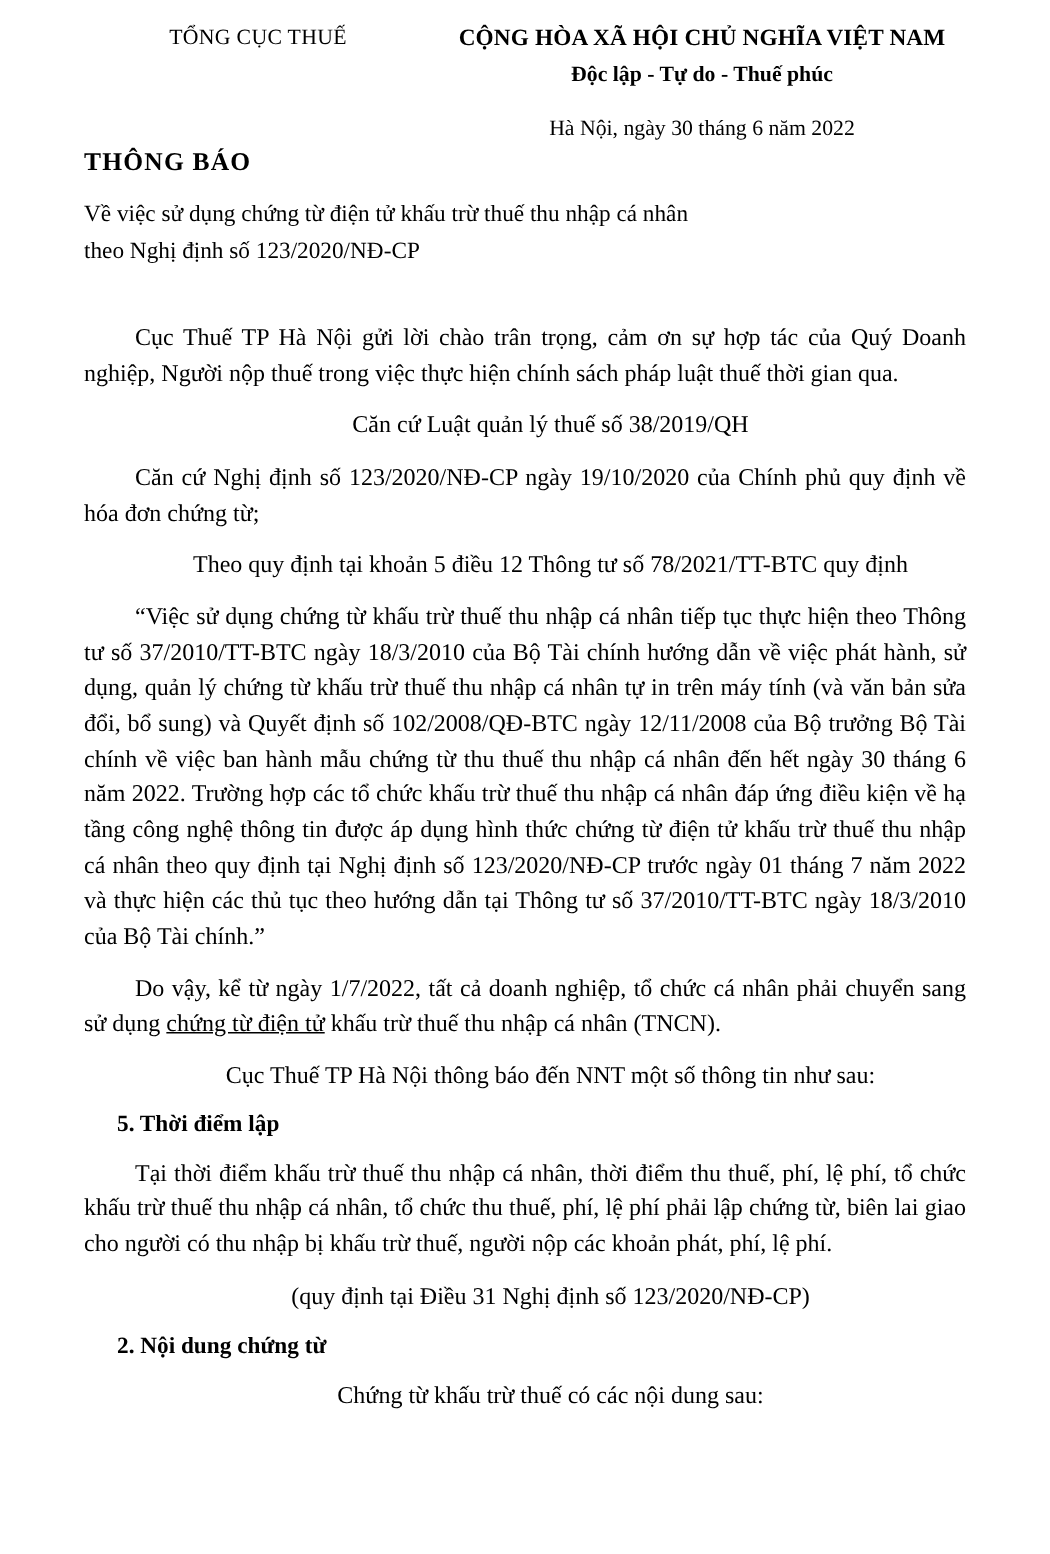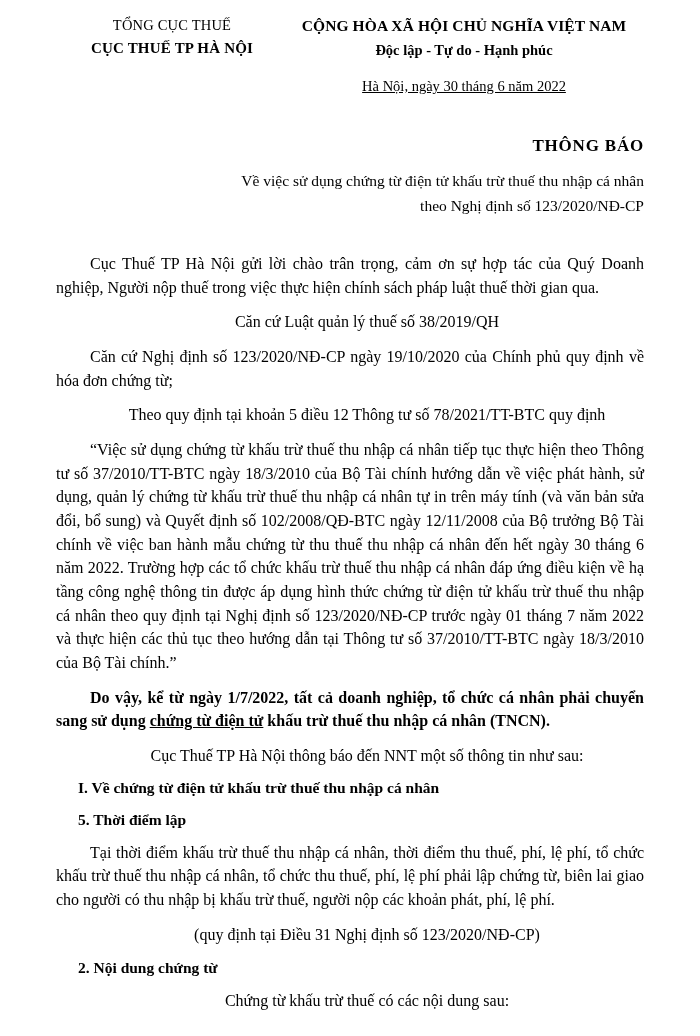--- a/index.html
+++ b/index.html
@@ -21,21 +21,21 @@
     box-sizing: border-box;
     padding: 10px 56px 0 56px;
     position: relative;
     background: #ffffff;
   }
 
   
   .letterhead {
     display: flex;
     align-items: flex-start;
-    justify-content: flex-start;
+    justify-content: space-between;
     margin-top: 4px;
   }
   .lh-left {
     width: 232px;
     text-align: center;
     padding-top: 1px;
   }
   .lh-right {
     width: 352px;
     text-align: center;
@@ -65,27 +65,25 @@
     font-weight: bold;
     line-height: 1.5;
     margin-top: 3px;
     white-space: nowrap;
   }
   .date-line {
     font-size: 14.5px;
     line-height: 1.5;
     margin-top: 14px;
     white-space: nowrap;
-    text-decoration: underline;
   }
 
   
   .title-block {
-    text-align: right;
-    margin-top: 38px;
+    text-align: left;
   }
   .doc-title {
     font-size: 17px;
     font-weight: bold;
     letter-spacing: .8px;
   }
   .doc-subtitle {
     font-size: 15.5px;
     line-height: 1.62;
     margin-top: 12px;
@@ -112,21 +110,21 @@
   }
   p.heading {
     margin: 0 0 9px 0;
     font-size: 15.5px;
     font-weight: bold;
     line-height: 1.48;
     text-indent: 22px;
     text-align: left;
   }
   p.emphasis {
-    font-weight: bold;
+    font-weight: normal;
     text-align: justify;
     text-indent: 34px;
   }
   p.quoted {
     text-indent: 34px;
   }
   p.last-line-left {
     text-align: center;
   }
   .u {
@@ -134,25 +132,24 @@
   }
 </style>
 </head>
 <body>
 
 <div class="page">
 
   <div class="letterhead">
     <div class="lh-left">
       <div class="org-top">TỔNG CỤC THUẾ</div>
-      <div class="org-main">CỤC THUẾ TP HÀ NỘI</div>
     </div>
     <div class="lh-right">
       <div class="nation">CỘNG HÒA XÃ HỘI CHỦ NGHĨA VIỆT NAM</div>
-      <div class="motto">Độc lập - Tự do - Hạnh phúc</div>
+      <div class="motto">Độc lập - Tự do - Thuế phúc</div>
       <div class="date-line">Hà Nội, ngày  30 tháng  6  năm 2022</div>
     </div>
   </div>
 
   <div class="title-block">
     <div class="doc-title">THÔNG BÁO</div>
     <div class="doc-subtitle">
       <span class="sub-line">Về việc sử dụng chứng từ điện tử khấu trừ thuế thu nhập cá nhân</span>
       <span class="sub-line">theo Nghị định số 123/2020/NĐ-CP</span>
     </div>
@@ -170,21 +167,20 @@
     <p class="para last-line-left">Theo quy định tại khoản 5 điều 12 Thông tư số 78/2021/TT-BTC  quy định</p>
 
     <p class="para quoted">“Việc sử dụng chứng từ khấu trừ thuế thu nhập cá nhân tiếp tục thực hiện theo Thông tư số 37/2010/TT-BTC ngày 18/3/2010 của Bộ Tài chính hướng dẫn về việc phát hành, sử dụng, quản lý chứng từ khấu trừ thuế thu nhập cá nhân tự in trên máy tính (và văn bản sửa đổi, bổ sung) và Quyết định số 102/2008/QĐ-BTC ngày 12/11/2008 của Bộ trưởng Bộ Tài chính về việc ban hành mẫu chứng từ thu thuế thu nhập cá nhân đến hết ngày 30 tháng 6 năm 2022. Trường hợp các tổ chức khấu trừ thuế thu nhập cá nhân đáp ứng điều kiện về hạ tầng công nghệ thông tin được áp dụng hình thức chứng từ điện tử khấu trừ thuế thu nhập cá nhân theo quy định tại Nghị định số 123/2020/NĐ-CP trước ngày 01 tháng 7 năm 2022 và thực hiện các thủ tục theo hướng dẫn tại Thông tư số 37/2010/TT-BTC ngày 18/3/2010 của Bộ Tài chính.”</p>
 
     <p class="para emphasis">
       <span>Do vậy, kể từ ngày 1/7/2022, tất cả doanh nghiệp, tổ chức cá nhân phải chuyển sang sử dụng </span><span class="u">chứng từ điện tử</span><span> khấu trừ thuế thu nhập cá nhân (TNCN).</span>
     </p>
 
     <p class="para last-line-left tight">Cục Thuế TP Hà Nội thông báo đến NNT một số thông tin như sau:</p>
 
-    <p class="heading">I. Về chứng từ điện tử khấu trừ thuế thu nhập cá nhân</p>
 
     <p class="heading">5. Thời điểm lập</p>
 
     <p class="para">Tại thời điểm khấu trừ thuế thu nhập cá nhân, thời điểm thu thuế, phí, lệ phí, tổ chức khấu trừ thuế thu nhập cá nhân, tổ chức thu thuế, phí, lệ phí phải lập chứng từ, biên lai giao cho người có thu nhập bị khấu trừ thuế, người nộp các khoản phát, phí, lệ phí.</p>
 
     <p class="para last-line-left">(quy định tại Điều 31 Nghị định số 123/2020/NĐ-CP)</p>
 
     <p class="heading">2. Nội dung chứng từ</p>
 
     <p class="para last-line-left">Chứng từ khấu trừ thuế có các nội dung sau:</p>

